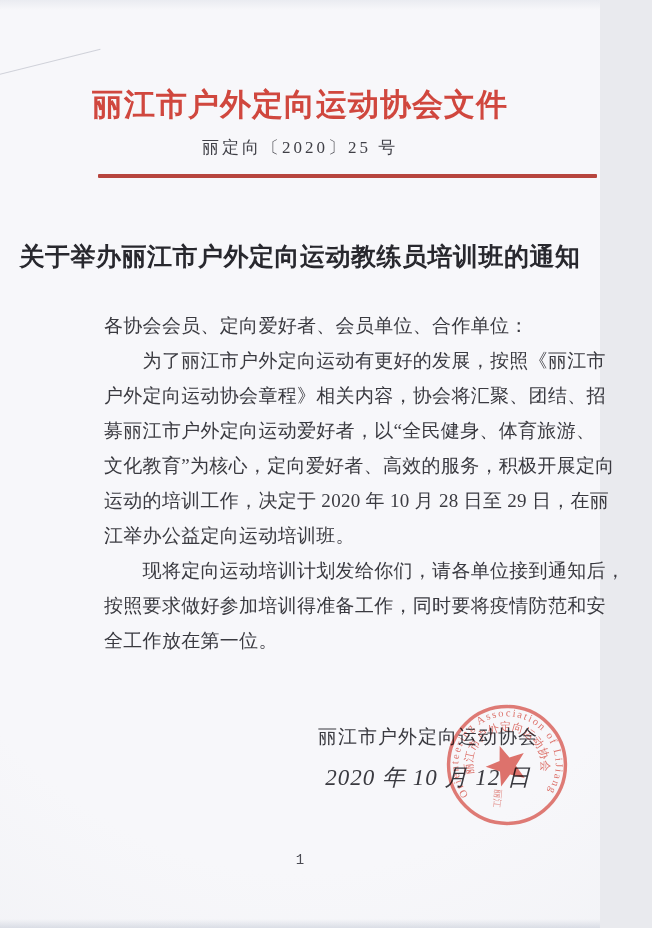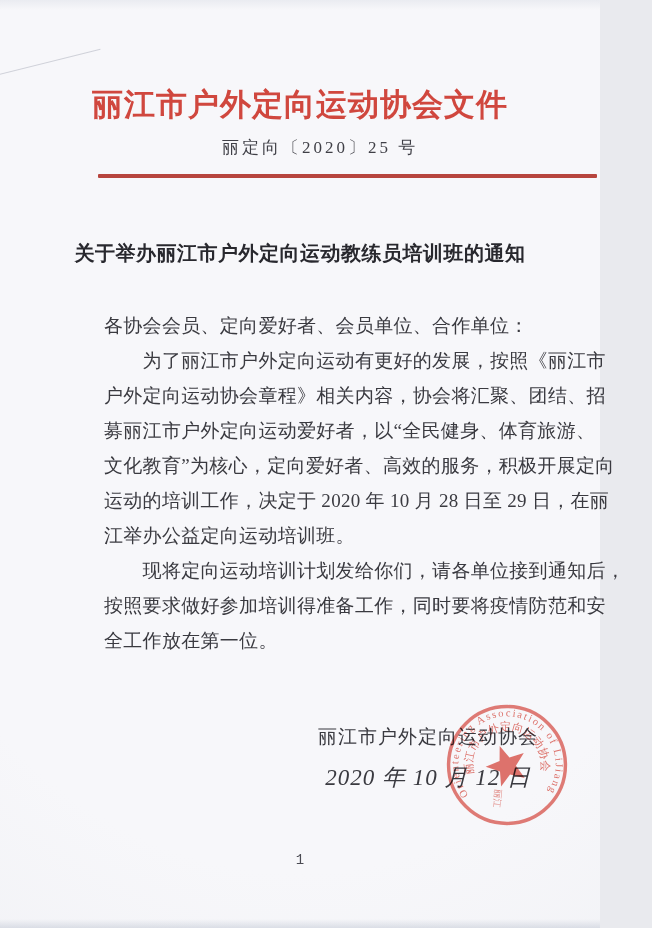--- a/index.html
+++ b/index.html
@@ -24,29 +24,28 @@
     position:absolute;left:0;top:84px;width:100%;
     text-align:center;
     font-family:"Liberation Sans","DejaVu Sans",sans-serif;
     font-weight:bold;font-size:31px;letter-spacing:1px;
     color:#d0473e;
   }
   .doc-number{
     position:absolute;left:0;top:136px;width:100%;
     text-align:center;font-size:17px;letter-spacing:3px;
     color:#3f3f46;
-    padding-left:20px;
   }
   .red-rule{
     position:absolute;left:98px;top:174px;width:499px;height:4px;
     background:#b7453e;border-radius:1px;
   }
   .doc-title{
     position:absolute;left:0;top:240px;width:100%;
-    text-align:center;font-size:20px;font-weight:bold;
+    text-align:center;font-size:25px;font-weight:bold;
     color:#28282e;letter-spacing:.5px;
   }
   .body-text{
     position:absolute;left:104px;top:300px;width:468px;
     font-size:19px;line-height:35px;color:#3a3a40;
     letter-spacing:.3px;
     margin-top:8px;
   }
   .body-line{white-space:nowrap;}
   .sign-block{

